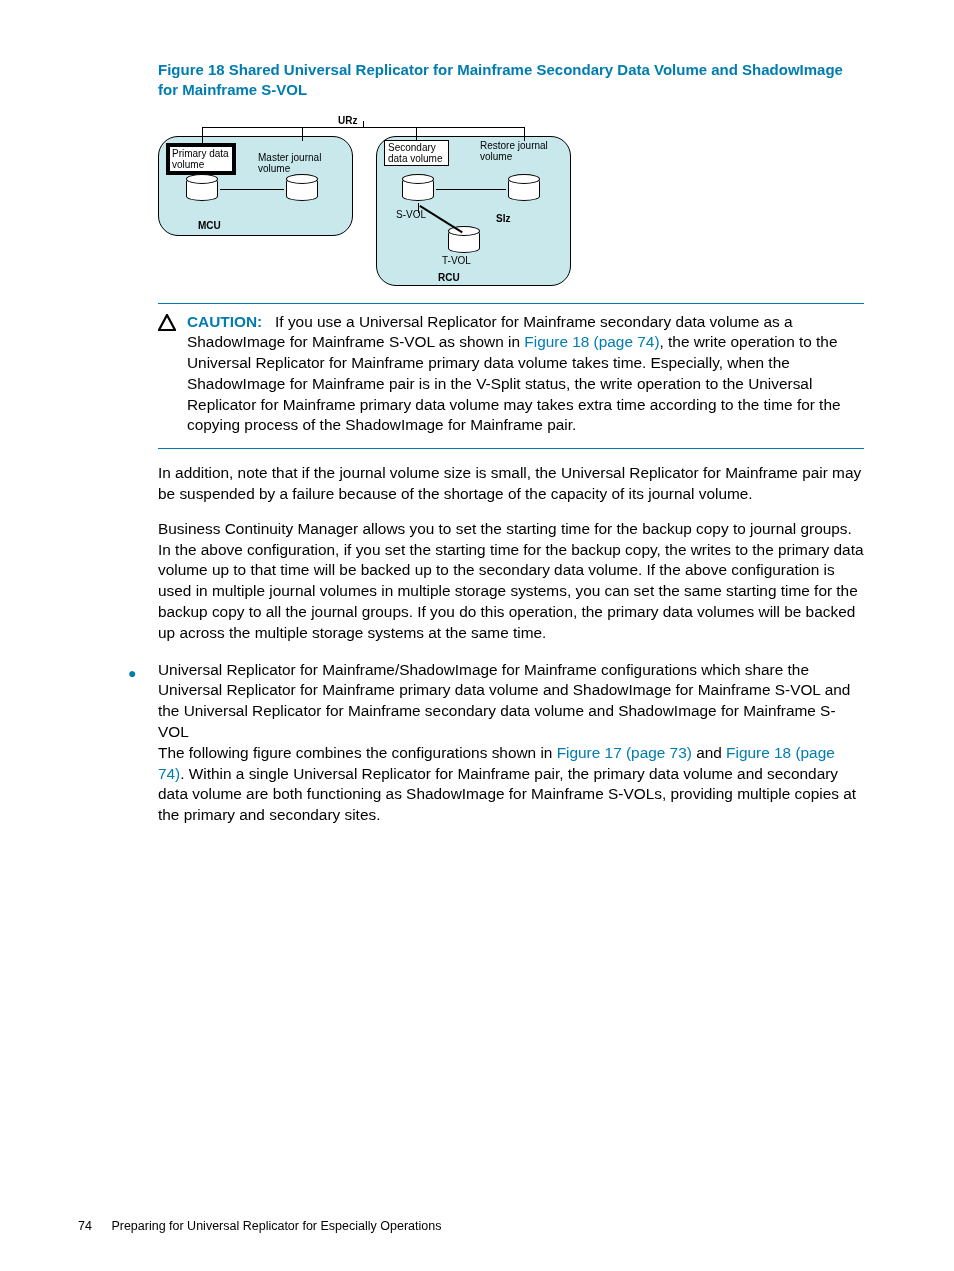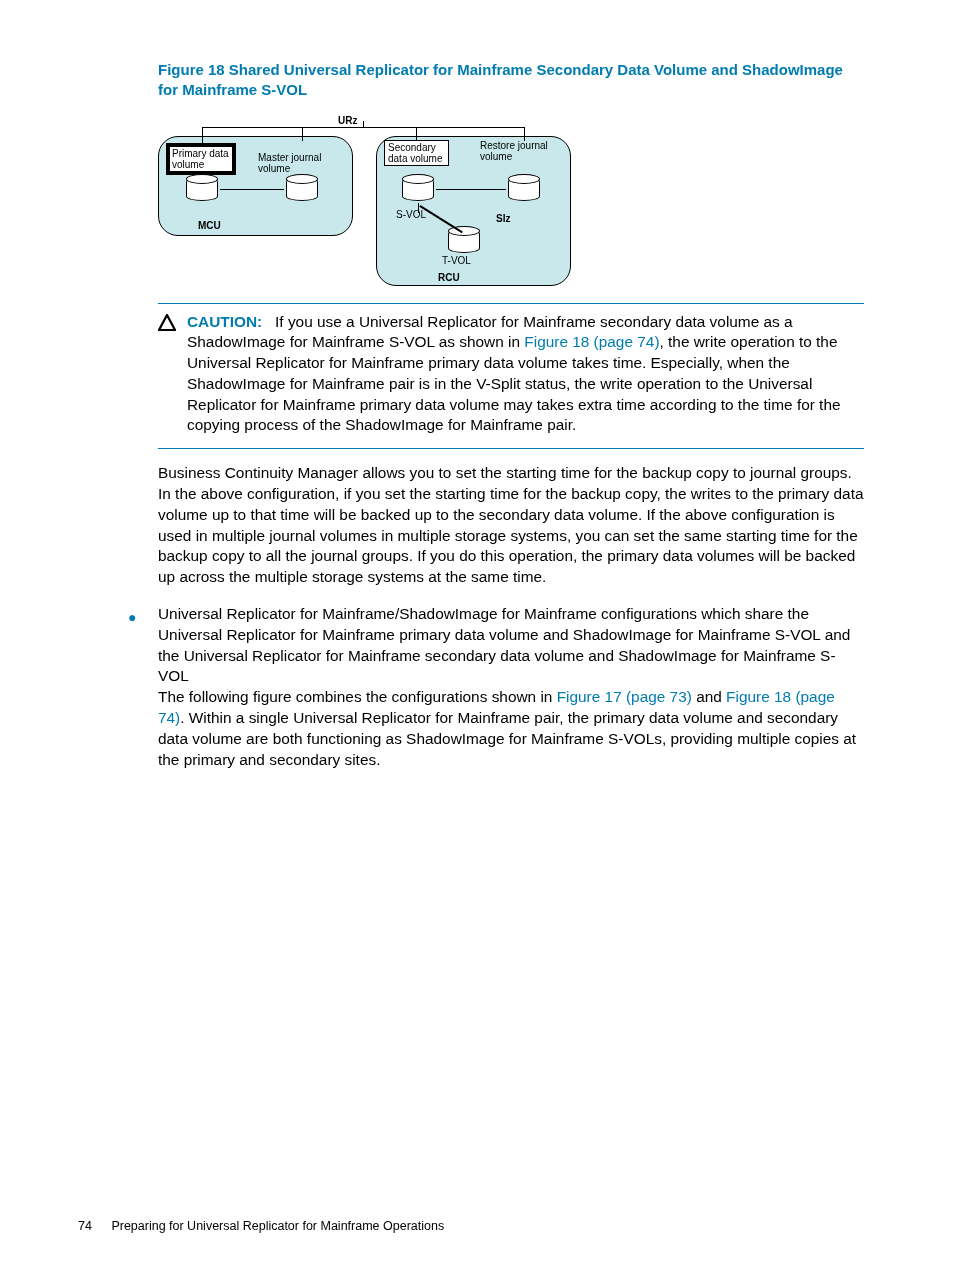--- a/index.html
+++ b/index.html
@@ -169,31 +169,32 @@
           <path d="M9 1 L17 16 L1 16 Z" fill="none" stroke="#000" stroke-width="2.2"></path>
         </svg>
     </div>
     <div class="caution-text">
       <span class="caution-label">CAUTION:</span>&nbsp;&nbsp;&nbsp;<span>If you use a Universal Replicator for Mainframe secondary data volume as a ShadowImage for Mainframe S-VOL as shown in </span><span class="link">Figure 18 (page 74)</span><span>, the write operation to the Universal Replicator for Mainframe primary data volume takes time. Especially, when the ShadowImage for Mainframe pair is in the V-Split status, the write operation to the Universal Replicator for Mainframe primary data volume may takes extra time according to the time for the copying process of the ShadowImage for Mainframe pair.</span>
     </div>
   </div>
 
   <hr class="hr-sep">
 
+  <p class="body-para">In addition, note that if the journal volume size is small, the Universal Replicator for Mainframe pair may be suspended by a failure because of the shortage of the capacity of its journal volume.</p>
 
   <p class="body-para">Business Continuity Manager allows you to set the starting time for the backup copy to journal groups. In the above configuration, if you set the starting time for the backup copy, the writes to the primary data volume up to that time will be backed up to the secondary data volume. If the above configuration is used in multiple journal volumes in multiple storage systems, you can set the same starting time for the backup copy to all the journal groups. If you do this operation, the primary data volumes will be backed up across the multiple storage systems at the same time.</p>
 
   <div class="list-block">
     <div class="bullet">●</div>
     <div class="list-content">
       <p>Universal Replicator for Mainframe/ShadowImage for Mainframe configurations which share the Universal Replicator for Mainframe primary data volume and ShadowImage for Mainframe S-VOL and the Universal Replicator for Mainframe secondary data volume and ShadowImage for Mainframe S-VOL</p>
       <p>
         <span>The following figure combines the configurations shown in </span><span class="link">Figure 17 (page 73)</span><span> and </span><span class="link">Figure 18 (page 74)</span><span>. Within a single Universal Replicator for Mainframe pair, the primary data volume and secondary data volume are both functioning as ShadowImage for Mainframe S-VOLs, providing multiple copies at the primary and secondary sites.</span>
       </p>
     </div>
   </div>
 
 </div>
 
 <div class="footer">
   <span class="page-num">74</span>
-  <span>Preparing for Universal Replicator for Mainframe Operations</span>
+  <span>Preparing for Universal Replicator for Especially Operations</span>
 </div>
 
 </body></html>

